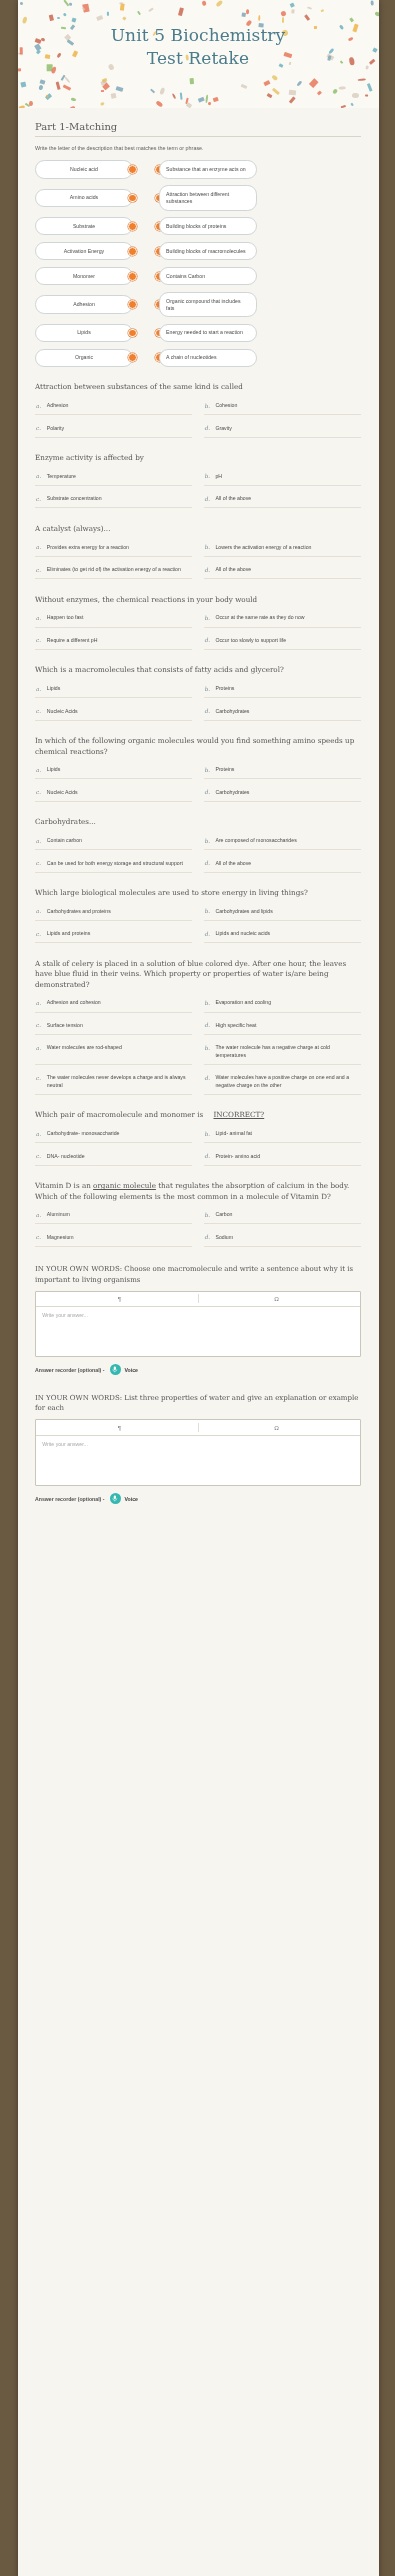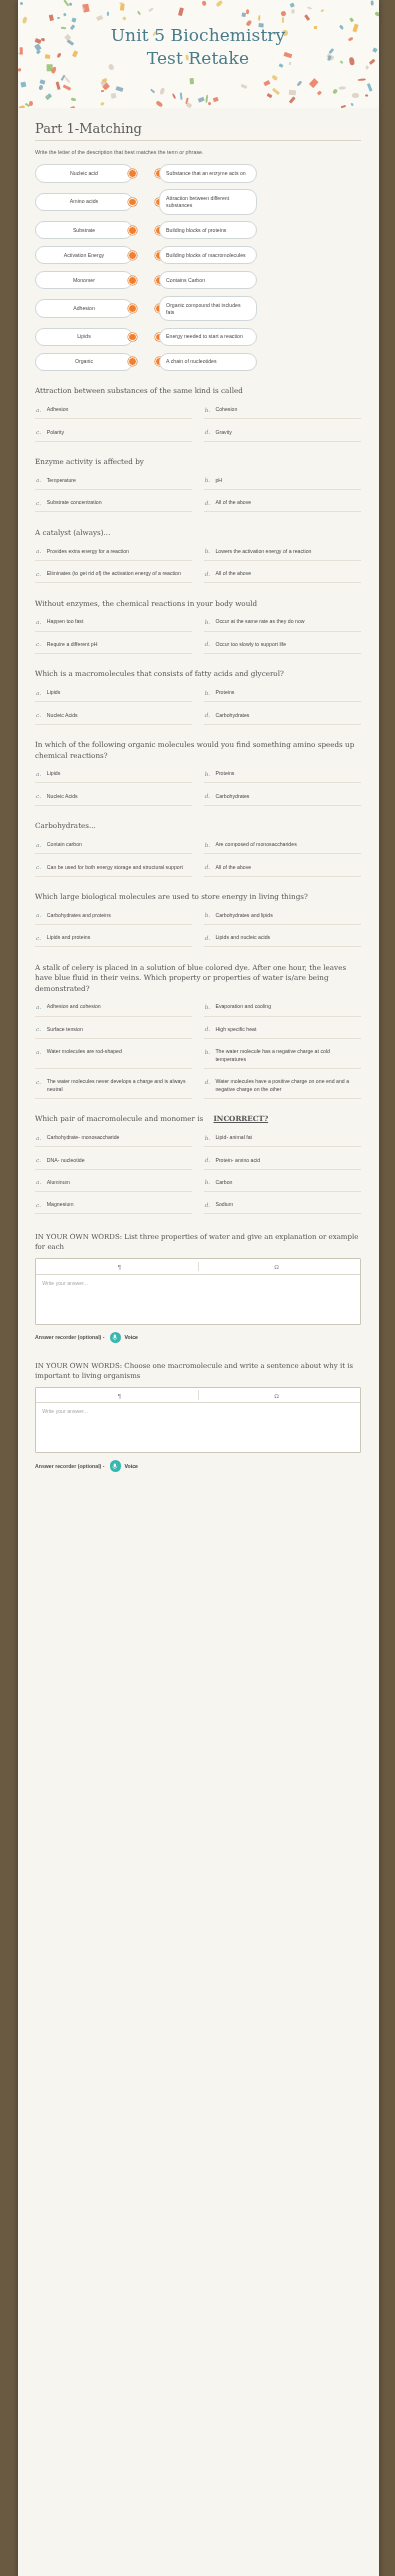--- a/index.html
+++ b/index.html
@@ -46,21 +46,21 @@
     font-size: 17px;
     color: #4a7c8c;
     line-height: 1.35;
     font-weight: normal;
     letter-spacing: 0.1px;
   }
   
   .content { padding: 0 17.5px 31px; }
   .section-title {
     font-family: "DejaVu Serif", serif;
-    font-size: 13px;
+    font-size: 10px;
     color: #5c5c5c;
     margin: 13.4px 0 4.1px;
   }
   .rule {
     height: 0.5px;
     background: #d9d4c9;
     margin: 3.1px 0 7.2px;
   }
   .instruction {
     font-size: 5.4px;
@@ -69,21 +69,21 @@
     line-height: 1.5;
   }
   .q-title {
     font-family: "DejaVu Serif", serif;
     font-size: 7.2px;
     color: #555;
     margin: 15.5px 0 1px;
     line-height: 1.45;
   }
   .q-title u { text-decoration: underline; }
-  .q-title b { font-weight: bold; padding-left: 8px; }
+  .q-title b { font-weight: normal; padding-left: 8px; }
   
   .match-row {
     display: flex;
     align-items: center;
     margin-bottom: 6.7px;
   }
   .match-left, .match-right {
     border: 0.5px solid #cfd6d8;
     border-radius: 9.3px;
     background: #ffffff;
@@ -594,20 +594,21 @@
           </div>
           <div class="mc-item">
             <span class="mc-letter">c.</span>
             <span class="mc-text">DNA- nucleotide</span>
           </div>
           <div class="mc-item">
             <span class="mc-letter">d.</span>
             <span class="mc-text">Protein- amino acid</span>
           </div>
         </div>
+        <div class="q-title"><span>Vitamin D is an </span><u>organic molecule</u><span> that regulates the absorption of calcium in the body. Which of the following elements is the most common in a molecule of Vitamin D?</span></div>
         <div class="mc">
           <div class="mc-item">
             <span class="mc-letter">a.</span>
             <span class="mc-text">Aluminum</span>
           </div>
           <div class="mc-item">
             <span class="mc-letter">b.</span>
             <span class="mc-text">Carbon</span>
           </div>
           <div class="mc-item">
@@ -616,21 +617,21 @@
           </div>
           <div class="mc-item">
             <span class="mc-letter">d.</span>
             <span class="mc-text">Sodium</span>
           </div>
         </div>
       </div>
 
     <div id="frq">
         <div>
-          <div class="fr-title">IN YOUR OWN WORDS: List three properties of water and give an explanation or example for each</div>
+          <div class="fr-title">IN YOUR OWN WORDS: Choose one macromolecule and write a sentence about why it is important to living organisms</div>
           <div class="fr-box">
             <div class="fr-toolbar">
               <div class="fr-tool">¶</div>
               <div class="fr-divider"></div>
               <div class="fr-tool">Ω</div>
             </div>
             <div class="fr-area">Write your answer...</div>
           </div>
           <div class="answer-recorder">
             <span class="ar-label">Answer recorder (optional) -</span>
@@ -640,21 +641,21 @@
                   <rect x="3.3" y="1" width="4.4" height="7" rx="2.2" fill="#ffffff"></rect>
                   <path d="M1.6 6.4a3.9 3.9 0 0 0 7.8 0" stroke="#ffffff" stroke-width="1.1" fill="none"></path>
                   <rect x="5" y="10" width="1" height="2.2" fill="#ffffff"></rect>
                 </svg>
               </span>
               <span class="voice-text">Voice</span>
             </span>
           </div>
         </div>
         <div>
-          <div class="fr-title">IN YOUR OWN WORDS: Choose one macromolecule and write a sentence about why it is important to living organisms</div>
+          <div class="fr-title">IN YOUR OWN WORDS: List three properties of water and give an explanation or example for each</div>
           <div class="fr-box">
             <div class="fr-toolbar">
               <div class="fr-tool">¶</div>
               <div class="fr-divider"></div>
               <div class="fr-tool">Ω</div>
             </div>
             <div class="fr-area">Write your answer...</div>
           </div>
           <div class="answer-recorder">
             <span class="ar-label">Answer recorder (optional) -</span>

